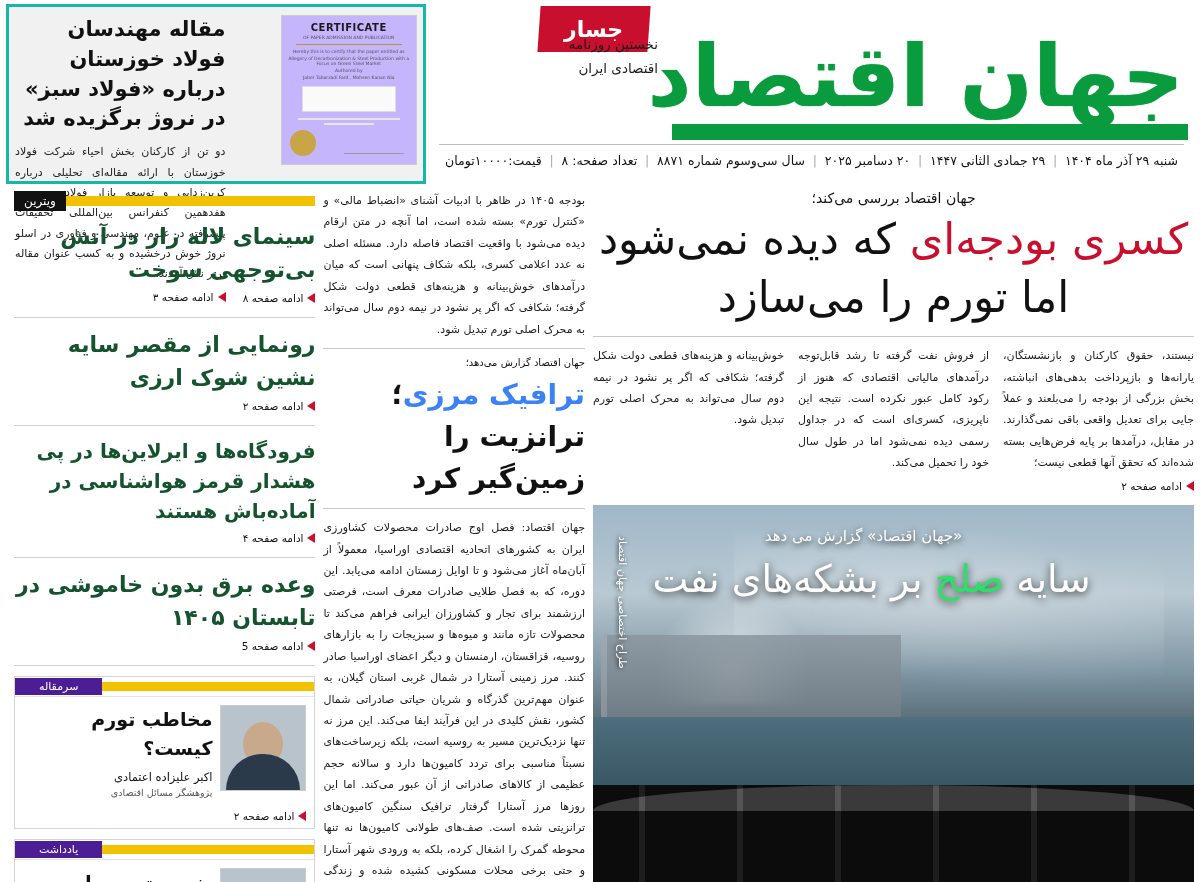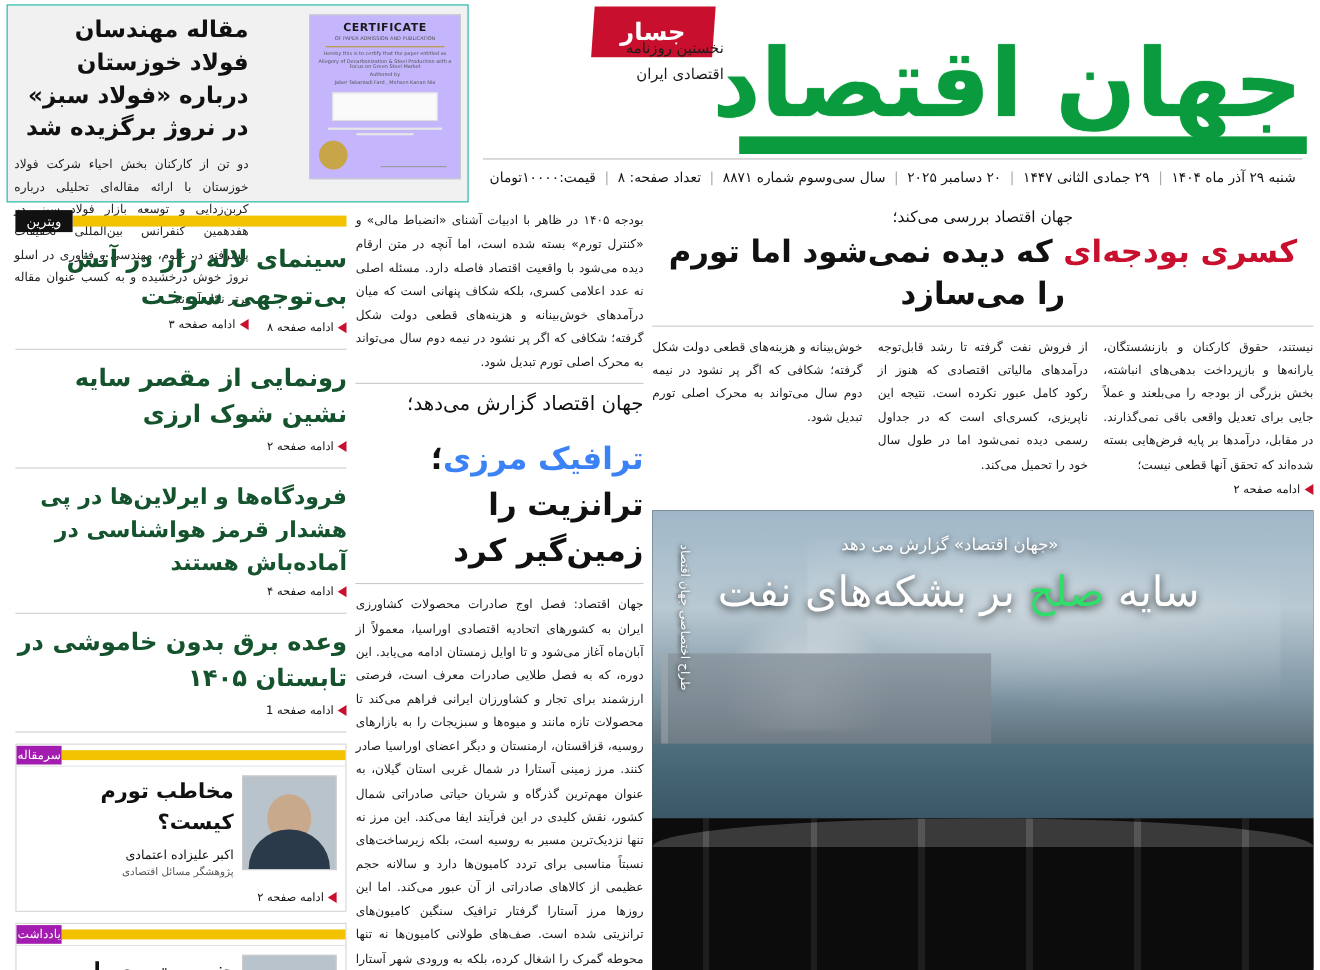--- a/index.html
+++ b/index.html
@@ -51,21 +51,21 @@
     display: flex; flex-direction: row; justify-content: space-between;
     align-items: center; font-size: 12.5px; color: #111; direction: rtl;
     border-top: 1px solid #bbb; padding-top: 8px;
   }
   .mast-meta .cell { padding: 0 6px; white-space: nowrap; }
   .mast-meta .sep { color: #aaa; }
 
   
   .mast-left {
     position: absolute; top: 4px; left: 6px; width: 420px; height: 180px;
-    background: #f1f1f1; border: 1px solid #14b8a6;
+    background: #f1f1f1; border: 3px solid #14b8a6;
     display: flex; flex-direction: row-reverse; gap: 39px;
   }
   .mast-left .txt {
     width: 252px; padding: 8px 10px 6px 6px; direction: rtl; text-align: right;
   }
   .mast-left h2 {
     font-size: 21px; line-height: 1.42; color: #111; font-weight: bold;
   }
   .mast-left p {
     margin-top: 8px; font-size: 11px; line-height: 1.85; color: #222;
@@ -102,21 +102,21 @@
     position: absolute; top: 190px; right: 0; width: 1200px; height: 692px;
     display: flex; flex-direction: row; gap: 0; padding: 0 6px 6px 6px;
   }
   .col-right { width: 610px; padding-left: 8px; }
   .col-mid   { width: 318px; padding: 0 8px; }
   .col-left  { width: 262px; }
 
   
   .kicker { font-size: 14px; color: #111; text-align: center; margin-bottom: 4px; }
   .main-head {
-    font-size: 28px; font-weight: bold; color: #c8102e; text-align: center;
+    font-size: 43px; font-weight: normal; color: #c8102e; text-align: center;
     line-height: 1.35; margin-bottom: 10px;
   }
   .main-head .blk { color: #111; }
   .rule { height: 1px; background: #c9c9c9; margin: 8px 0; }
 
   .lead-cols {
     display: flex; flex-direction: row; gap: 14px; direction: rtl;
     font-size: 11px; line-height: 1.95; color: #1a1a1a; text-align: justify;
   }
   .lead-cols .lc { flex: 1; }
@@ -216,36 +216,36 @@
   }
   .card.small h3 { font-size: 20px; }
 
   .op-card {
     border: 1px solid #d5d5d5; margin-bottom: 10px; background: #fff;
   }
   .op-head {
     display: flex; flex-direction: row-reverse; align-items: center;
     height: 20px; border-bottom: 1px solid #e3e3e3;
   }
-  .op-head .label { background: #a21caf; color: #fff; font-size: 11px; padding: 2px 1px; }
+  .op-head .label { background: #4c1d95; color: #fff; font-size: 11px; padding: 2px 24px; }
   .op-head .bar { flex: 1; height: 9px; background: #f2c200; }
   .op-body { display: flex; flex-direction: row-reverse; padding: 8px; gap: 8px; }
   .op-text { flex: 1; direction: rtl; text-align: right; }
   .op-text h4 { font-size: 19px; font-weight: bold; line-height: 1.5; color: #111; }
   .op-text .author { font-size: 11.5px; color: #111; margin-top: 8px; }
   .op-text .role { font-size: 9.5px; color: #555; margin-top: 3px; }
   .avatar {
     width: 86px; height: 86px; background: #b9c3cb; overflow: hidden; position: relative;
     border: 1px solid #ccc;
   }
   .avatar .head { position:absolute; left:50%; top:16px; width:40px; height:44px; margin-left:-20px; border-radius:50%; background:#c9a98c;}
   .avatar .body { position:absolute; left:50%; bottom:0; width:74px; height:36px; margin-left:-37px; border-radius:38px 38px 0 0; background:#2b3a4a;}
 
   
-  .kicker-r { font-size: 18px; color: #111; text-align: right; direction: rtl; margin-bottom: 18px;}
+  .kicker-r { font-size: 10px; color: #111; text-align: right; direction: rtl; margin-bottom: 6px;}
   .lead-head {
     direction: rtl; text-align: right; font-size: 28px; font-weight: bold;
     line-height: 1.5; color: #111;
   }
   .lead-head .red { color: #3b82f6; }
   .body-text {
     direction: rtl; text-align: justify; font-size: 11px; line-height: 1.95;
     color: #1a1a1a; margin-top: 8px;
   }
 </style>
@@ -398,21 +398,21 @@
         <div class="cont-tag">
           <span class="arrow"></span>
           <span>ادامه صفحه ۴</span>
         </div>
       </div>
 
       <div class="card">
         <h3>وعده برق بدون خاموشی در تابستان ۱۴۰۵</h3>
         <div class="cont-tag">
           <span class="arrow"></span>
-          <span>ادامه صفحه 1</span>
+          <span>ادامه صفحه 5</span>
         </div>
       </div>
 
       <div class="op-card">
         <div class="op-head">
           <div class="label">سرمقاله</div>
           <div class="bar"></div>
         </div>
         <div class="op-body">
           <div class="op-text">

